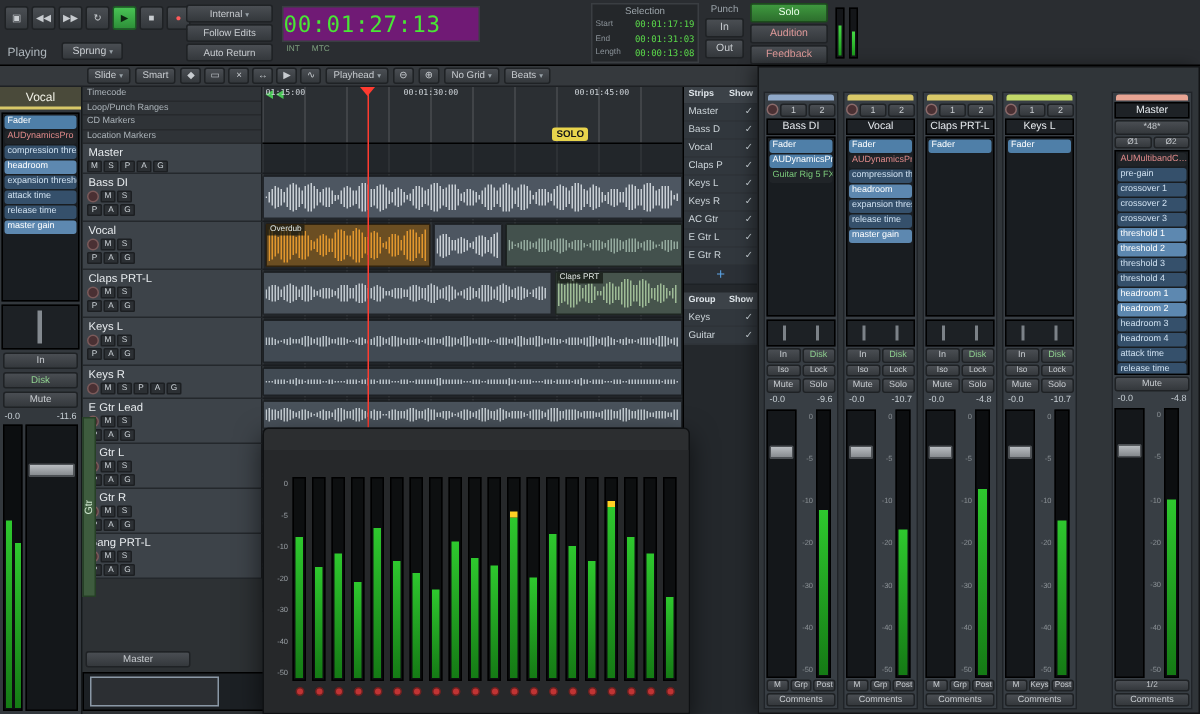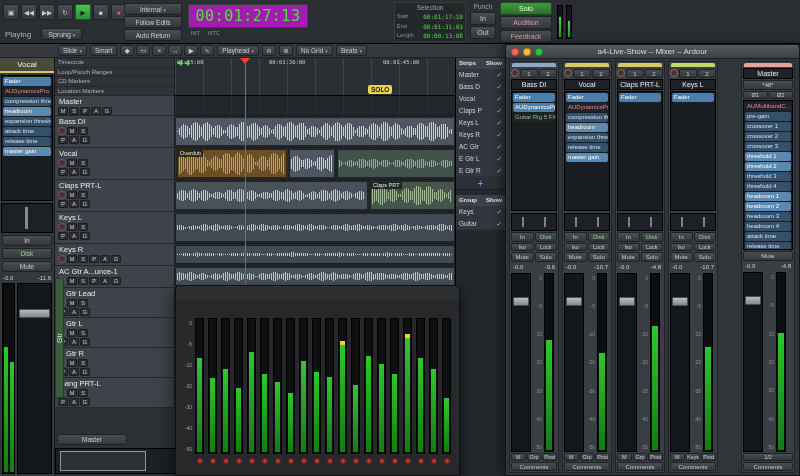--- a/index.html
+++ b/index.html
@@ -10,21 +10,21 @@
 
 #transport{position:absolute;left:0;top:0;width:800px;height:44px;background:#2a2d31;border-bottom:1px solid #000}
 #t-btns{position:absolute;left:3px;top:4px;display:flex;gap:2px}
 .tbtn{width:16px;height:16px;font-size:6.5px;line-height:15px;background:linear-gradient(#4a4e53,#34383c);border:1px solid #1f2225;border-radius:2px;color:#c8ccd0;text-align:center;overflow:hidden}
 .tbtn.active{background:linear-gradient(#49c455,#2d8f38);color:#0c2410;border-color:#1c5c24}
 .tbtn.rec{color:#ff5a5a}
 #t-sub{position:absolute;left:5px;top:28px;display:flex;gap:10px;align-items:center;font-size:8px;color:#aeb6bc}
 #sprung-btn{font-size:7px;height:12px;line-height:11px;padding:0 6px}
 #t-opts{position:absolute;left:124px;top:3px;display:flex;flex-direction:column;gap:1px;width:58px}
 .topt{height:12px;font-size:6.5px;line-height:11px}
-#clock1{position:absolute;left:188px;top:4px;width:120px;height:24px;background:#a21caf;border:1px solid #3a3e42;text-align:center}
+#clock1{position:absolute;left:188px;top:4px;width:132px;height:24px;background:#701a75;border:1px solid #3a3e42;text-align:left}
 #clock1 .digits{font-family:"DejaVu Sans Mono",monospace;font-size:15px;line-height:22px;color:#49e635;letter-spacing:.5px}
 #clock1sub{position:absolute;left:191px;top:30px;display:flex;gap:8px;font-size:5.5px;color:#7f9f7f}
 #clock2{position:absolute;left:306px;top:4px;width:84px;height:24px;background:#000;border:1px solid #3a3e42;text-align:center}
 #clock2 .digits2{font-family:"DejaVu Sans Mono",monospace;font-size:12px;line-height:22px;color:#cfe0e0}
 #selection{position:absolute;left:394px;top:2px;width:72px;height:40px;background:#24272a;border:1px solid #3a3e42;padding:0 2px}
 #selection .ttl{font-size:6.5px;color:#9aa2a8;text-align:center;line-height:9px}
 .selrow{display:flex;justify-content:space-between;line-height:9.5px}
 .selrow .lbl{font-size:5.5px;color:#8a9298}
 .selrow .val{font-family:"DejaVu Sans Mono",monospace;font-size:6px;color:#5ad84a}
 #punch{position:absolute;left:470px;top:2px;width:26px}
@@ -307,31 +307,20 @@
           <div class="tname">Keys R</div>
           <div class="trow">
             <span class="recdot"></span>
             <span class="tsm">M</span>
             <span class="tsm">S</span>
             <span class="tsm">P</span>
             <span class="tsm">A</span>
             <span class="tsm">G</span>
           </div>
         </div>
-        <div class="thead" style="height: 22px;">
-          <div class="tname">AC Gtr A...unce-1</div>
-          <div class="trow">
-            <span class="recdot"></span>
-            <span class="tsm">M</span>
-            <span class="tsm">S</span>
-            <span class="tsm">P</span>
-            <span class="tsm">A</span>
-            <span class="tsm">G</span>
-          </div>
-        </div>
         <div class="thead" style="height: 30px;">
           <div class="tname">E Gtr Lead</div>
           <div class="trow">
             <span class="recdot"></span>
             <span class="tsm">M</span>
             <span class="tsm">S</span>
           </div>
           <div class="trow">
             <span class="tsm">P</span>
             <span class="tsm">A</span>
@@ -1921,26 +1910,20 @@
             <span class="sp-check">✓</span>
           </div>
         </div>
     </div>
   </div>
 
   <div id="playhead-tri"></div>
   <div id="playhead"></div>
 
   <div id="mixer">
-    <div class="titlebar">
-      <span class="tl close"></span>
-      <span class="tl min"></span>
-      <span class="tl zoom"></span>
-      <span>a4-Live-Show – Mixer – Ardour</span>
-    </div>
     <div id="mixer-strips">
         <div class="mstrip">
           <div class="mtab" style="background: rgb(143, 168, 200);"></div>
           <div class="mtop">
             <span class="mrec"></span>
             <span class="mio">1</span>
             <span class="mio">2</span>
           </div>
           <div class="mname">Bass DI</div>
           <div class="procbox">

